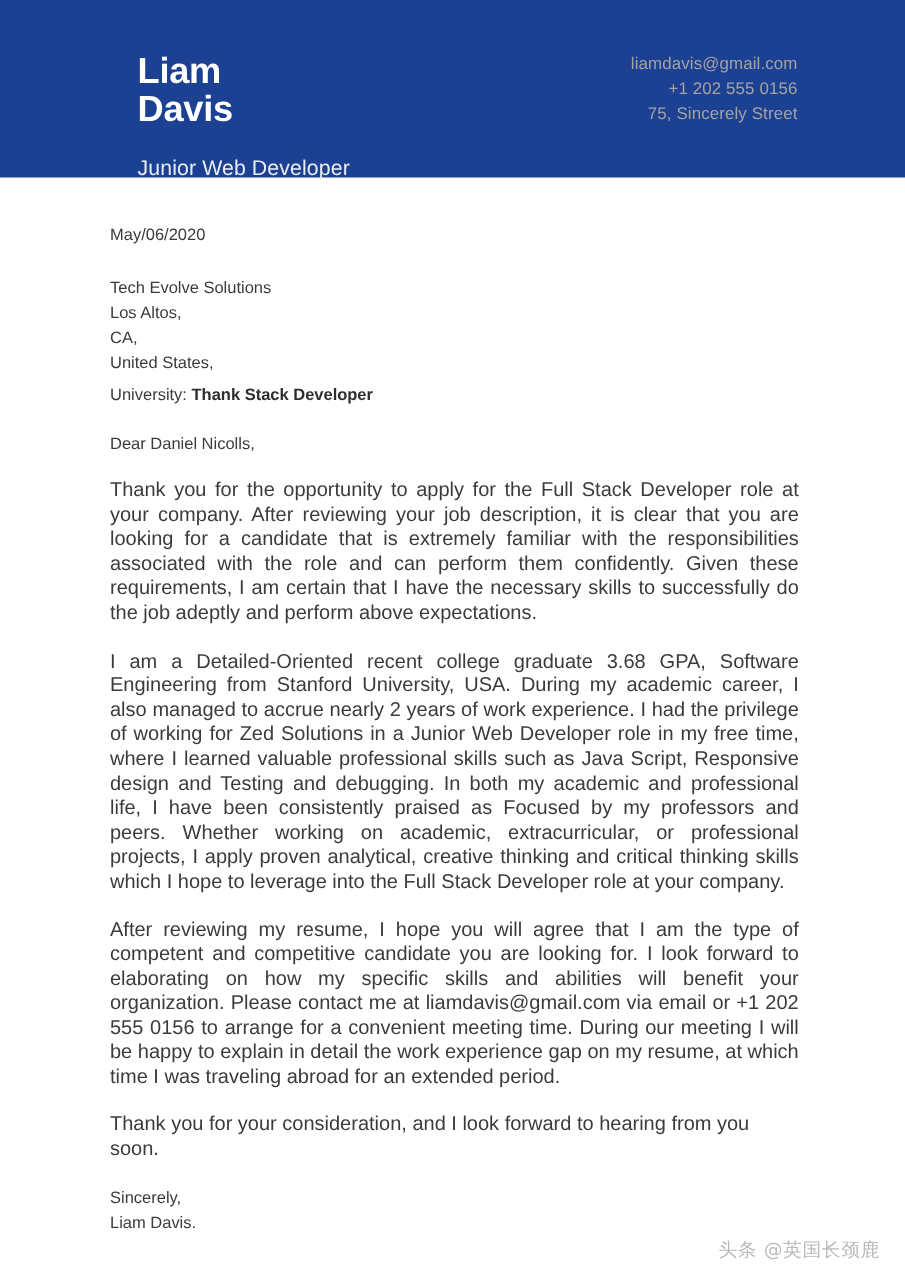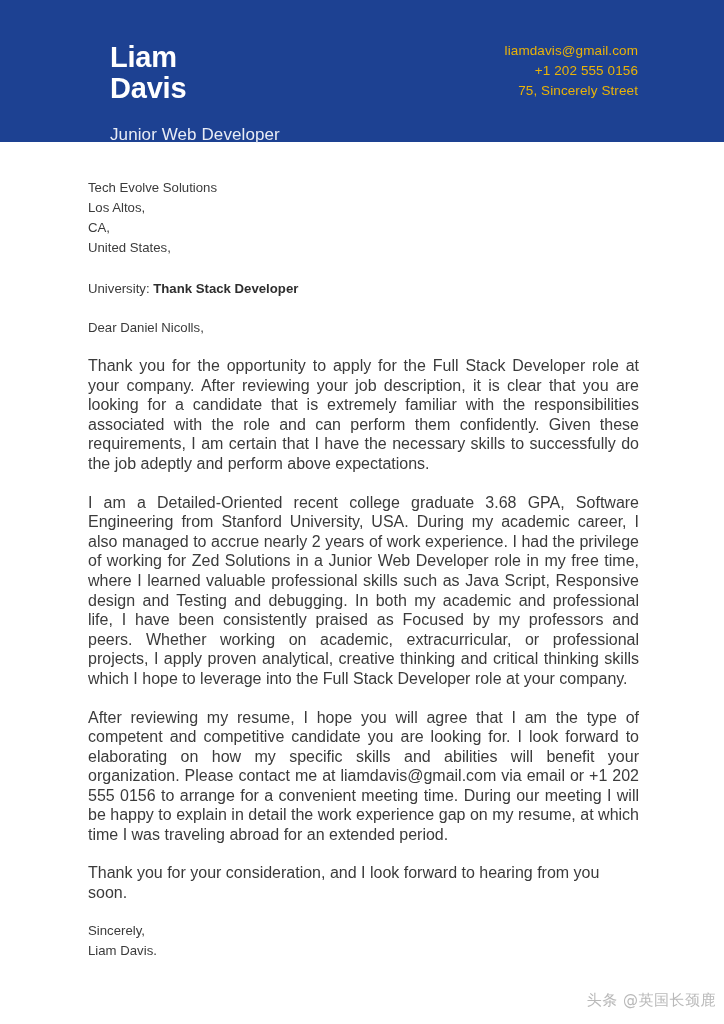--- a/index.html
+++ b/index.html
@@ -59,21 +59,21 @@
     margin-top: 19px;
     letter-spacing: 0.1px;
   }
   .contact-block {
     position: absolute;
     right: 86px;
     top: 41px;
     text-align: right;
   }
   .contact-line {
-    color: #eab308;
+    color: #a3a3a3;
     font-size: 13.5px;
     line-height: 20px;
     letter-spacing: 0.1px;
   }
 
   
   .body-area {
     position: absolute;
     left: 88px;
     top: 178px;
@@ -83,21 +83,21 @@
   }
 
   .date {
     font-size: 13.2px;
     line-height: 20px;
     color: #3b3b3b;
     margin-bottom: 22px;
   }
 
   .recipient {
-    margin-bottom: 21px;
+    margin-bottom: 6px;
   }
   .recipient-line {
     font-size: 13.2px;
     line-height: 20px;
     color: #3b3b3b;
   }
 
   .regarding {
     font-size: 13.2px;
     line-height: 20px;
@@ -135,21 +135,21 @@
   }
   .signoff-line {
     font-size: 13.2px;
     line-height: 20px;
     color: #3b3b3b;
   }
 
   
   .watermark {
     position: absolute;
-    right: 8px;
+    right: 20px;
     bottom: 14px;
     color: #b9b9b9;
     font-size: 15px;
     letter-spacing: 0.5px;
     font-family: "DejaVu Sans", sans-serif;
     white-space: nowrap;
   }
 </style>
 </head>
 <body>
@@ -169,20 +169,21 @@
         <div class="contact-line">liamdavis@gmail.com</div>
         <div class="contact-line">+1 202 555 0156</div>
         <div class="contact-line">75, Sincerely Street</div>
       </div>
 
     </div>
   </div>
 
   <div class="body-area">
 
+    <div class="date">May/06/2020</div>
 
     <div class="recipient">
       <div class="recipient-line">Tech Evolve Solutions</div>
       <div class="recipient-line">Los Altos,</div>
       <div class="recipient-line">CA,</div>
       <div class="recipient-line">United States,</div>
     </div>
 
     <div class="regarding"><span>University:</span> <b>Thank Stack Developer</b></div>
 

